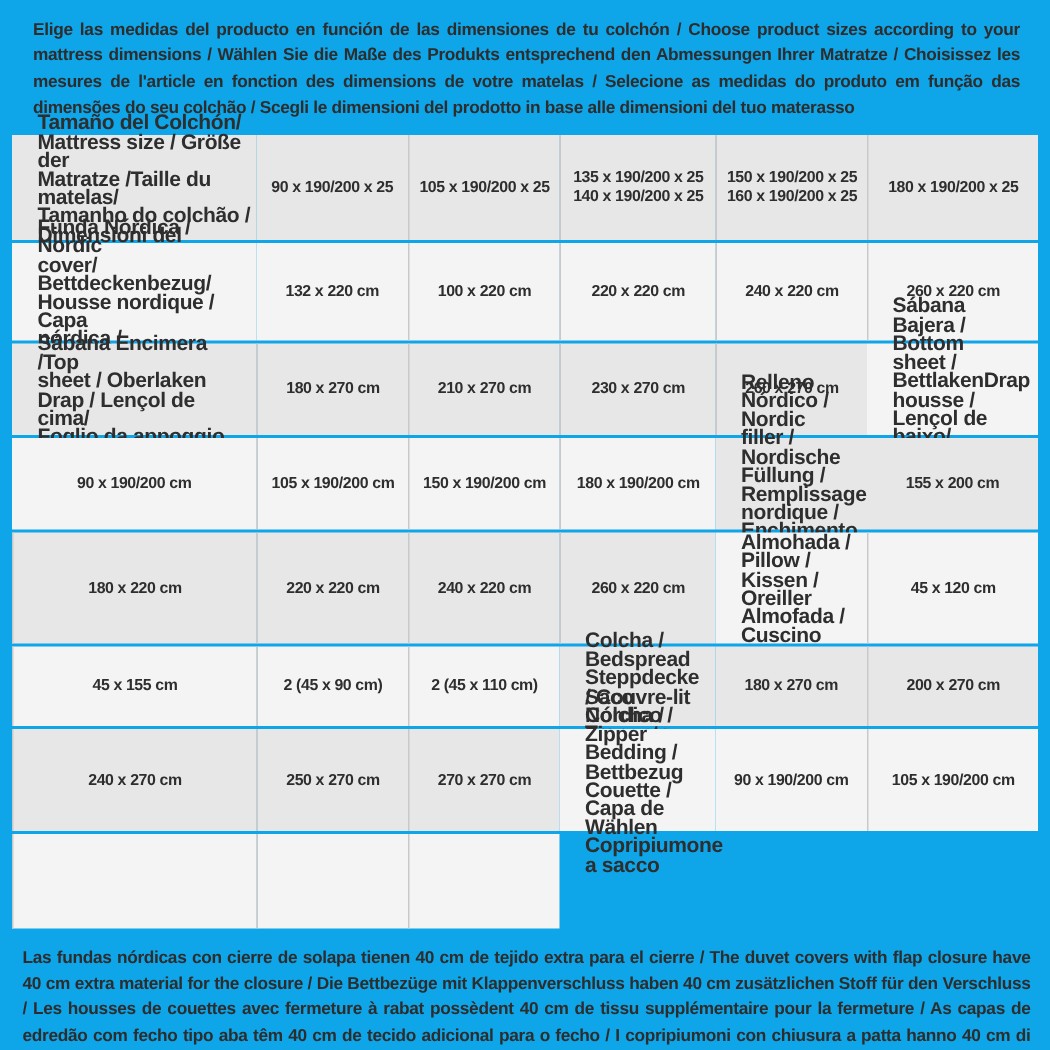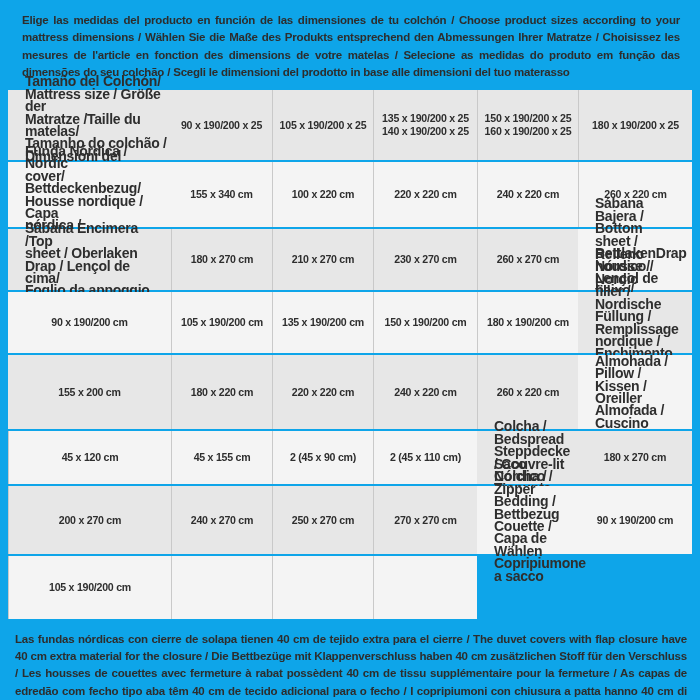--- a/index.html
+++ b/index.html
@@ -99,40 +99,39 @@
       <div class="cell value-cell dark sep">105 x 190/200 x 25</div>
       <div class="cell value-cell dark sep">135 x 190/200 x 25
 140 x 190/200 x 25</div>
       <div class="cell value-cell dark sep">150 x 190/200 x 25
 160 x 190/200 x 25</div>
       <div class="cell value-cell dark sep">180 x 190/200 x 25</div>
       <div class="cell label-cell light">Funda Nórdica /  Nordic
 cover/ Bettdeckenbezug/
 Housse nordique  / Capa
 nórdica / Copripiumino</div>
-      <div class="cell value-cell light">155 x 340 cm</div>
+      <div class="cell value-cell light">132 x 220 cm</div>
       <div class="cell value-cell light sep">100 x 220 cm</div>
       <div class="cell value-cell light sep">220 x 220 cm</div>
       <div class="cell value-cell light sep">240 x 220 cm</div>
       <div class="cell value-cell light sep">260 x 220 cm</div>
       <div class="cell label-cell dark">Sábana Encimera /Top
 sheet / Oberlaken
 Drap / Lençol de cima/
 Foglio da appoggio</div>
       <div class="cell value-cell dark sep">180 x 270 cm</div>
       <div class="cell value-cell dark sep">210 x 270 cm</div>
       <div class="cell value-cell dark sep">230 x 270 cm</div>
       <div class="cell value-cell dark sep">260 x 270 cm</div>
       <div class="cell label-cell light">Sábana Bajera / Bottom
 sheet / BettlakenDrap
 housse / Lençol de baixo/
 Lenzuolo con angoli</div>
       <div class="cell value-cell light">90 x 190/200 cm</div>
       <div class="cell value-cell light sep">105 x 190/200 cm</div>
-      <div class="cell value-cell light sep">135 x 190/200 cm</div>
       <div class="cell value-cell light sep">150 x 190/200 cm</div>
       <div class="cell value-cell light sep">180 x 190/200 cm</div>
       <div class="cell label-cell dark">Relleno Nórdico / Nordic
 filler / Nordische Füllung /
 Remplissage nordique /
 Enchimento nordico /
 Ripieno nordico</div>
       <div class="cell value-cell dark">155 x 200 cm</div>
       <div class="cell value-cell dark sep">180 x 220 cm</div>
       <div class="cell value-cell dark sep">220 x 220 cm</div>

